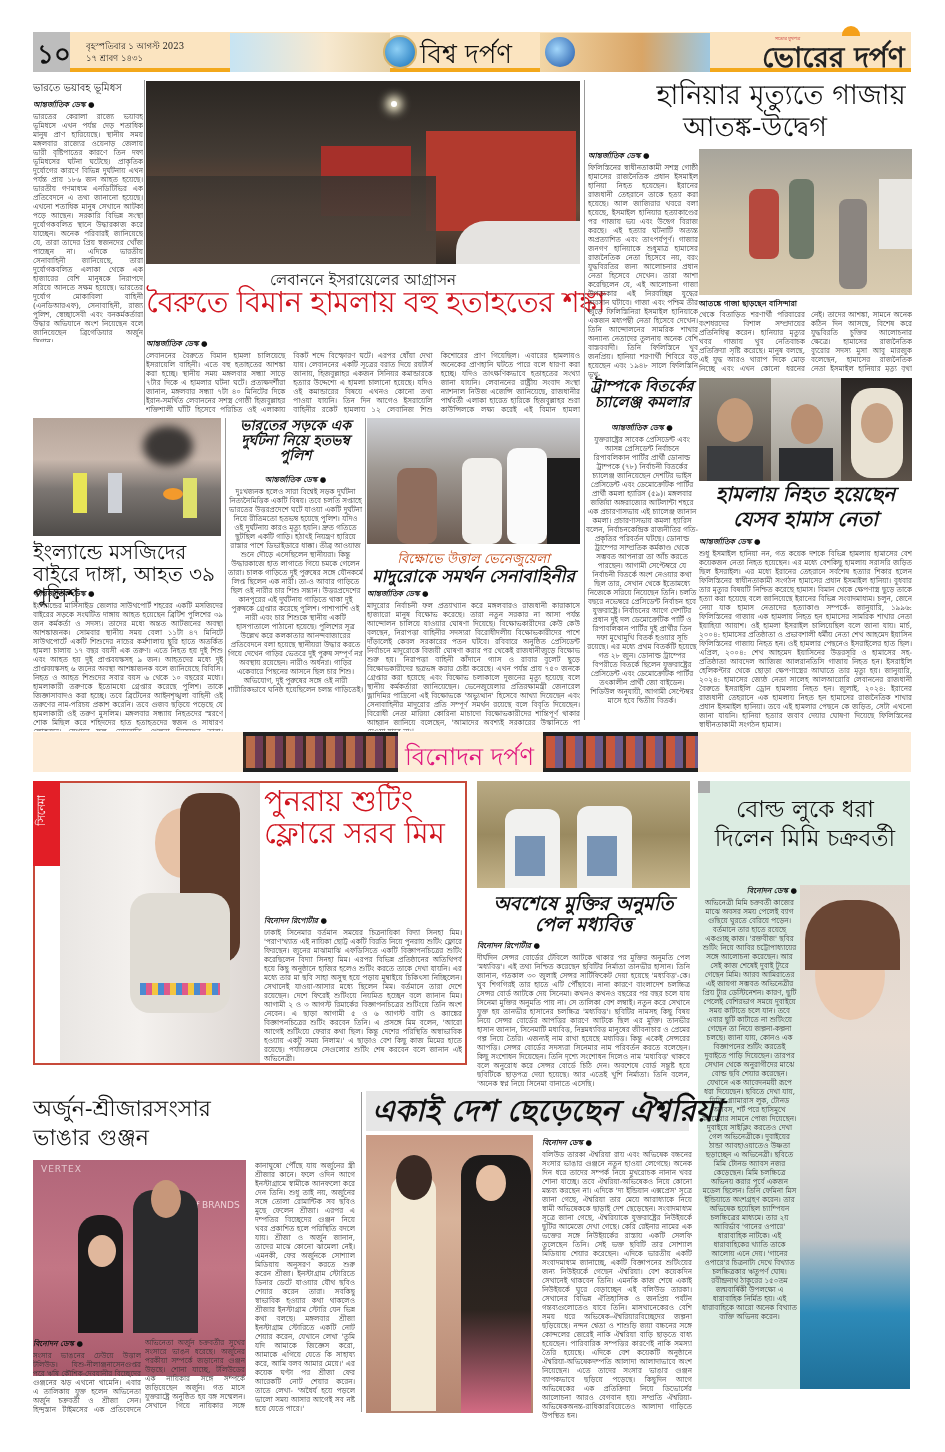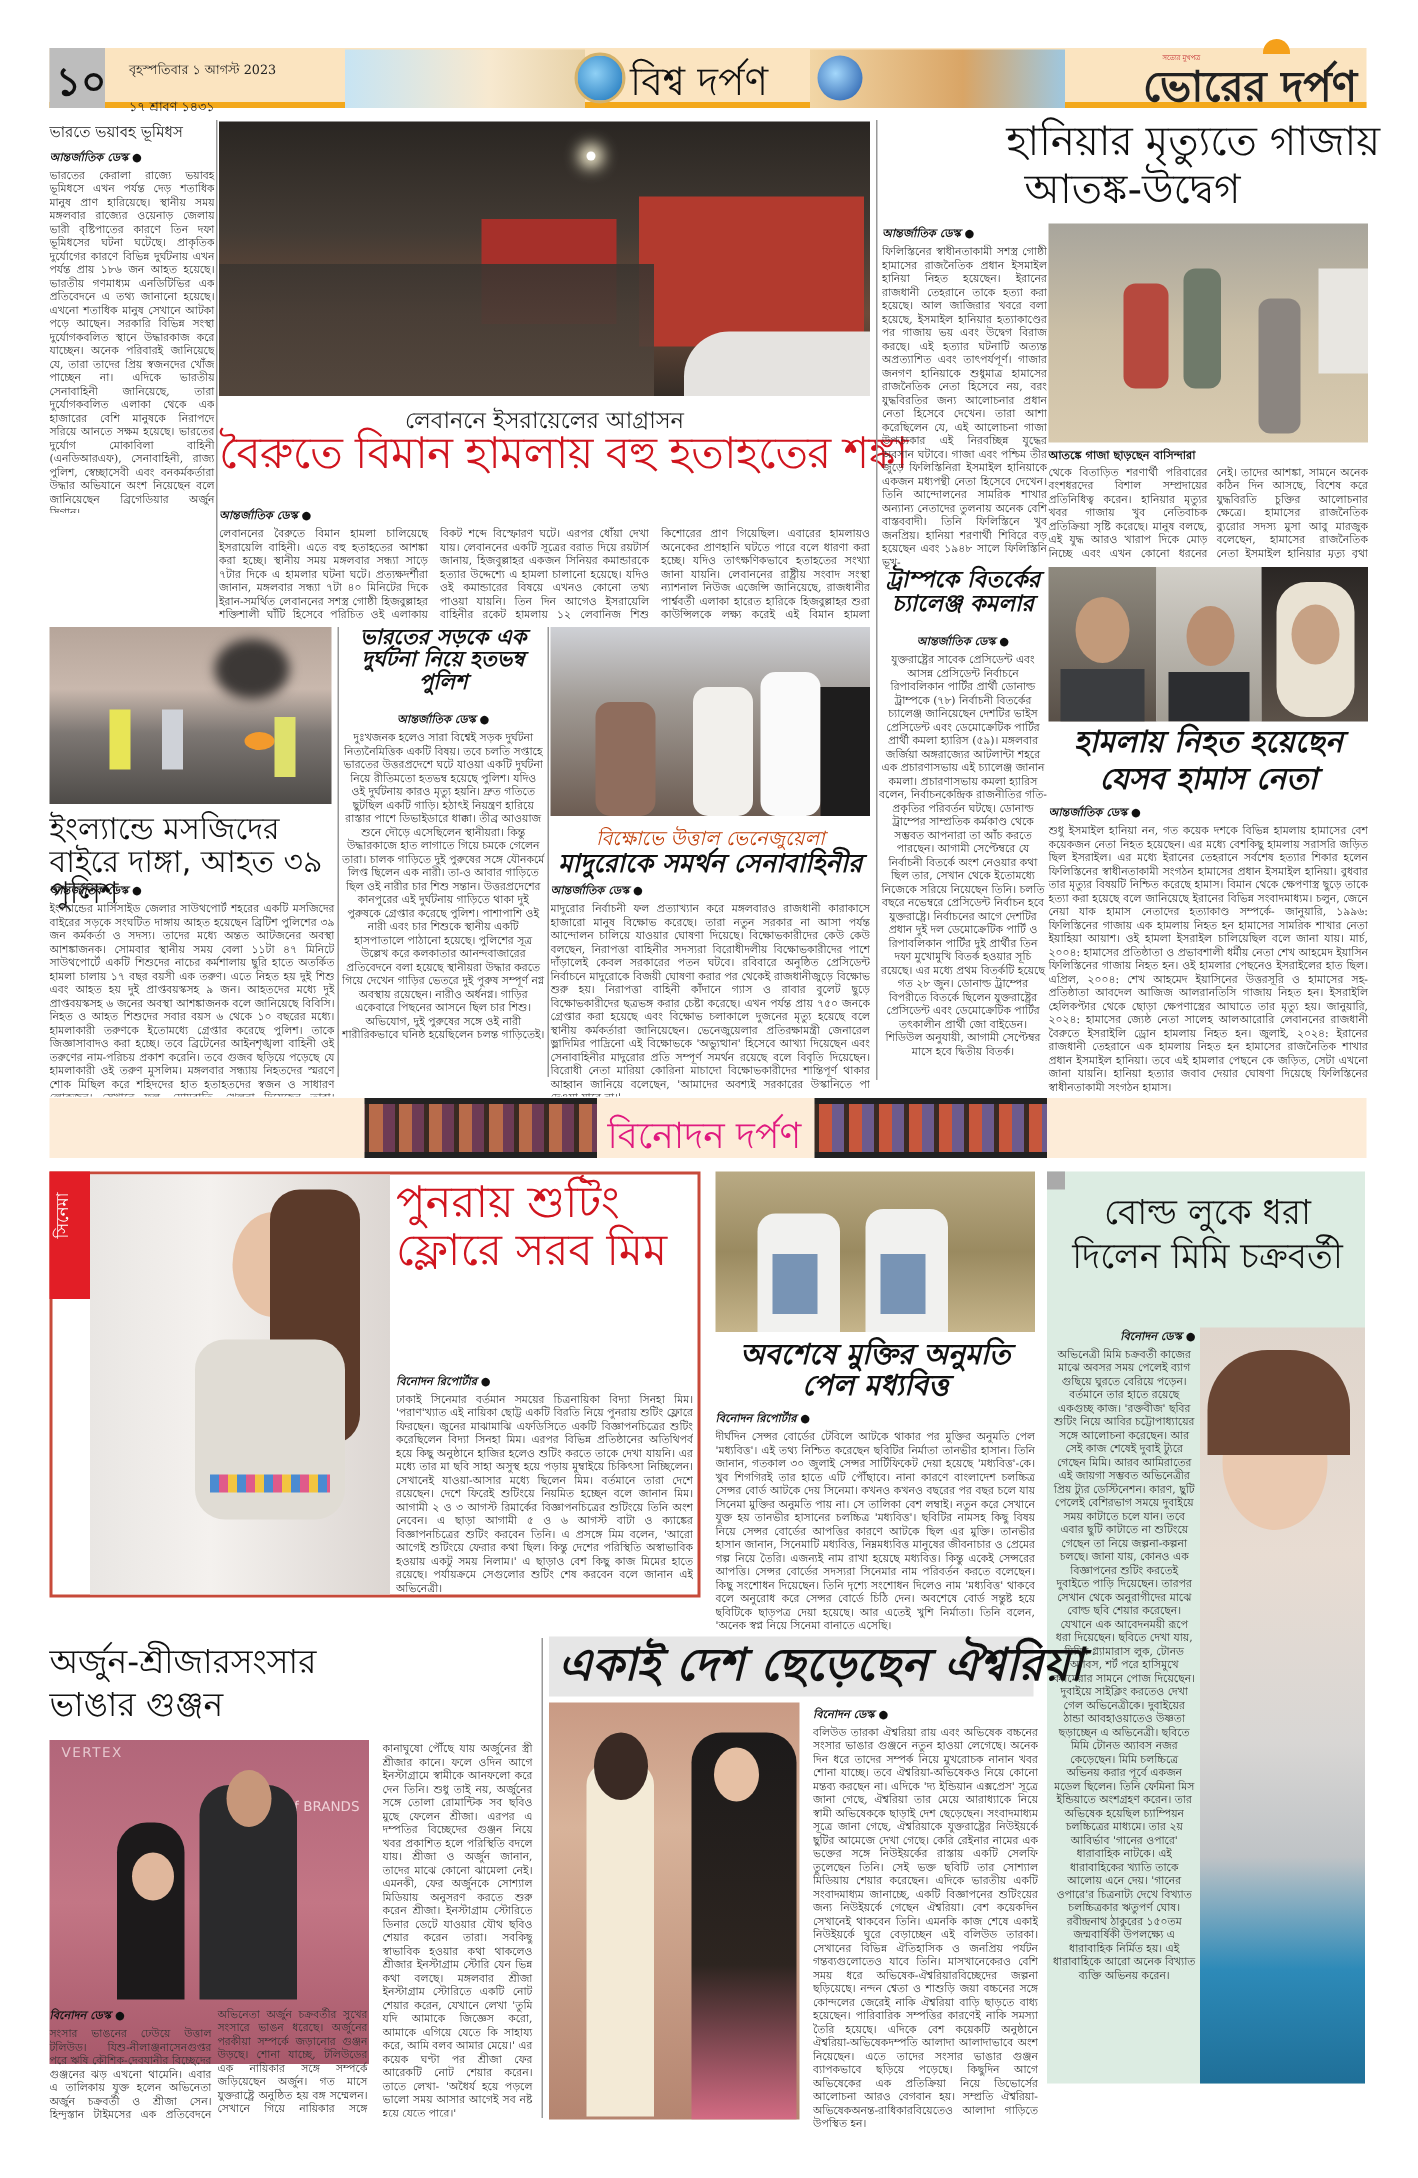--- a/index.html
+++ b/index.html
@@ -11,21 +11,21 @@
   .h-black { font-family: "DejaVu Sans", sans-serif; color: #111; line-height: 1.08; }
   .h-red { font-family: "DejaVu Sans", sans-serif; color: #d0141e; line-height: 1.05; }
   .photo { overflow: hidden; }
   .cap { font-family: "DejaVu Serif", serif; font-weight: bold; font-size: 7.5px; color: #111; }
 
   
   #masthead { left: 33px; top: 32px; width: 878px; height: 40px; background: #fbe4c0; border-bottom: 4px solid #f3a81b; }
   #page-num-box { left: 33px; top: 32px; width: 37px; height: 40px; background: #bdbdbd; }
   #page-num { left: 33px; top: 34px; width: 42px; font-size: 26px; font-weight: bold; color: #111; text-align: center; font-family: "DejaVu Sans", sans-serif; }
   #date-line-1, #date-line-2 { left: 86px; font-size: 8.5px; color: #222; font-family: "DejaVu Serif", serif; }
-  #date-line-1 { top: 40px; } #date-line-2 { top: 52px; margin-top: 13px; }
+  #date-line-1 { top: 40px; } #date-line-2 { top: 52px; }
   #masthead-art-left { left: 230px; top: 33px; width: 160px; height: 39px; background: linear-gradient(90deg,#c7e4f3,#f7e9d0 60%,#e8d2a8); }
   #masthead-art-right { left: 540px; top: 33px; width: 170px; height: 39px; background: linear-gradient(90deg,#f2d6a6,#d9a566 60%,#9fc7df); }
   #section-title { left: 420px; top: 34px; font-size: 26px; color: #111; font-family: "DejaVu Sans", sans-serif; }
   #globe-left { left: 383px; top: 35px; width: 34px; height: 34px; border-radius: 50%; background: radial-gradient(circle at 40% 40%, #8fd0f5, #1670b8); border: 2px solid #d5b26a; }
   #globe-right { left: 545px; top: 37px; width: 30px; height: 30px; border-radius: 50%; background: radial-gradient(circle at 40% 40%, #a3d7fb, #1d55a6); }
   #brand-logo { left: 762px; top: 36px; font-size: 28px; font-weight: bold; color: #222; font-family: "DejaVu Sans", sans-serif; }
   #brand-sun { left: 842px; top: 26px; width: 18px; height: 10px; border-radius: 18px 18px 0 0; background: #f5a01a; }
   #brand-tagline { left: 775px; top: 36px; font-size: 4.5px; color: #c1272d; }
 
   
@@ -74,21 +74,21 @@
   <div class="abs" style="left:0;top:95px;width:290px;height:88px;background:linear-gradient(180deg,#3b3530,#56493f);opacity:.9;"></div>
   <div class="abs" style="left:310px;top:140px;width:124px;height:43px;background:#e5e3e0;border-radius:30px 0 0 0;"></div>
 </div>
 <div class="abs" style="left:146px;top:268px;width:434px;text-align:center;font-size:15px;color:#222;">লেবাননে ইসরায়েলের আগ্রাসন</div>
 <div class="abs h-red" style="left:146px;top:287px;width:434px;text-align:center;font-size:29px;white-space:nowrap;letter-spacing:-0.5px;">বৈরুতে বিমান হামলায় বহু হতাহতের শঙ্কা</div>
 <div class="abs" style="left:146px;top:338px;width:434px;">
   <span class="desk">আন্তর্জাতিক ডেস্ক ●</span>
   <div class="body-text" style="column-count:3;column-gap:8px;height:64px;">লেবাননের বৈরুতে বিমান হামলা চালিয়েছে ইসরায়েলি বাহিনী। এতে বহু হতাহতের আশঙ্কা করা হচ্ছে। স্থানীয় সময় মঙ্গলবার সন্ধ্যা সাড়ে ৭টার দিকে এ হামলার ঘটনা ঘটে। প্রত্যক্ষদর্শীরা জানান, মঙ্গলবার সন্ধ্যা ৭টা ৪০ মিনিটের দিকে ইরান-সমর্থিত লেবাননের সশস্ত্র গোষ্ঠী হিজবুল্লাহর শক্তিশালী ঘাঁটি হিসেবে পরিচিত ওই এলাকায় বিকট শব্দে বিস্ফোরণ ঘটে। এরপর ধোঁয়া দেখা যায়। লেবাননের একটি সূত্রের বরাত দিয়ে রয়টার্স জানায়, হিজবুল্লাহর একজন সিনিয়র কমান্ডারকে হত্যার উদ্দেশ্যে এ হামলা চালানো হয়েছে। যদিও ওই কমান্ডারের বিষয়ে এখনও কোনো তথ্য পাওয়া যায়নি। তিন দিন আগেও ইসরায়েলি বাহিনীর রকেট হামলায় ১২ লেবানিজ শিশু কিশোরের প্রাণ গিয়েছিল। এবারের হামলায়ও অনেকের প্রাণহানি ঘটতে পারে বলে ধারণা করা হচ্ছে। যদিও তাৎক্ষণিকভাবে হতাহতের সংখ্যা জানা যায়নি। লেবাননের রাষ্ট্রীয় সংবাদ সংস্থা ন্যাশনাল নিউজ এজেন্সি জানিয়েছে, রাজধানীর পার্শ্ববর্তী এলাকা হারেত হারিকে হিজবুল্লাহর শুরা কাউন্সিলকে লক্ষ্য করেই এই বিমান হামলা চালানো হয়েছে। এক বিবৃতিতে ইসরায়েলি সেনাবাহিনী জানায়, হিজবুল্লাহর কমান্ডারকে লক্ষ্য করে চালানো বিমান হামলায় বেসামরিক মানুষের হতাহতের দায় তাদেরই নিতে হবে।</div>
 </div>
 
-<div class="abs h-black" style="left:590px;top:80px;width:330px;text-align:right;font-size:27px;">হানিয়ার মৃত্যুতে গাজায়</div>
+<div class="abs h-black" style="left:616px;top:80px;width:330px;text-align:center;font-size:27px;">হানিয়ার মৃত্যুতে গাজায়</div>
 <div class="abs h-black" style="left:590px;top:112px;width:330px;text-align:center;font-size:27px;">আতঙ্ক-উদ্বেগ</div>
 <div class="abs" style="left:588px;top:150px;width:110px;">
   <span class="desk">আন্তর্জাতিক ডেস্ক ●</span>
   <div class="body-text" style="height:228px;">ফিলিস্তিনের স্বাধীনতাকামী সশস্ত্র গোষ্ঠী হামাসের রাজনৈতিক প্রধান ইসমাইল হানিয়া নিহত হয়েছেন। ইরানের রাজধানী তেহরানে তাকে হত্যা করা হয়েছে। আল জাজিরার খবরে বলা হয়েছে, ইসমাইল হানিয়ার হত্যাকাণ্ডের পর গাজায় ভয় এবং উদ্বেগ বিরাজ করছে। এই হত্যার ঘটনাটি অত্যন্ত অপ্রত্যাশিত এবং তাৎপর্যপূর্ণ। গাজার জনগণ হানিয়াকে শুধুমাত্র হামাসের রাজনৈতিক নেতা হিসেবে নয়, বরং যুদ্ধবিরতির জন্য আলোচনার প্রধান নেতা হিসেবে দেখেন। তারা আশা করেছিলেন যে, এই আলোচনা গাজা উপত্যকার এই নিরবচ্ছিন্ন যুদ্ধের অবসান ঘটাবে। গাজা এবং পশ্চিম তীর জুড়ে ফিলিস্তিনিরা ইসমাইল হানিয়াকে একজন মধ্যপন্থী নেতা হিসেবে দেখেন। তিনি আন্দোলনের সামরিক শাখার অন্যান্য নেতাদের তুলনায় অনেক বেশি বাস্তববাদী। তিনি ফিলিস্তিনে খুব জনপ্রিয়। হানিয়া শরণার্থী শিবিরে বড় হয়েছেন এবং ১৯৪৮ সালে ফিলিস্তিনি ভূখ-</div>
 </div>
 <div class="abs photo" style="left:699px;top:149px;width:213px;height:146px;background:linear-gradient(180deg,#a8a59c,#cbbfa6 50%,#d9cbb0);">
   <div class="abs" style="left:50px;top:40px;width:30px;height:70px;background:#b6493e;border-radius:8px;"></div>
   <div class="abs" style="left:90px;top:30px;width:25px;height:80px;background:#6f7a6a;border-radius:8px;"></div>
   <div class="abs" style="left:140px;top:50px;width:28px;height:90px;background:#8b8580;border-radius:8px;"></div>
   <div class="abs" style="left:180px;top:30px;width:33px;height:70px;background:#e8e6e1;"></div>

